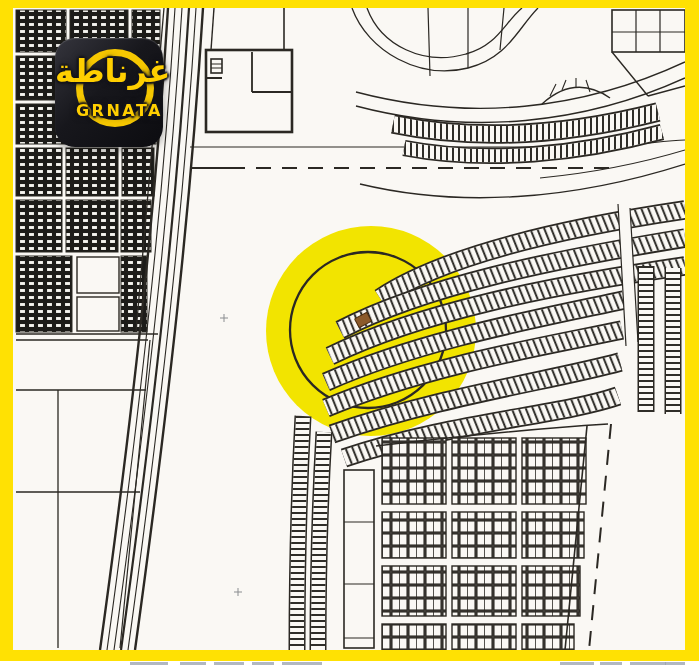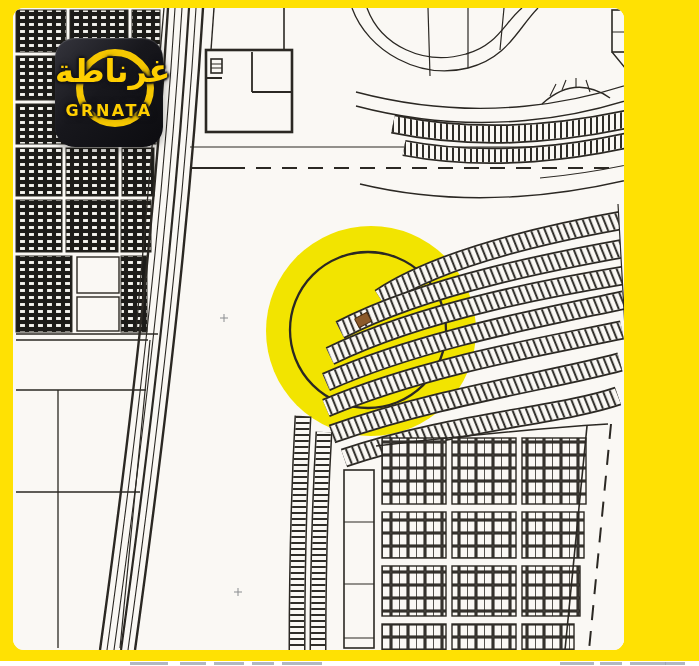--- a/index.html
+++ b/index.html
@@ -2,22 +2,22 @@
 <html style="--frame: #FFE103; --paper: #FAF8F4; --ink: #2B2823; --hl: #F2E400; --marker: #8B5A2B; --logo-bg: #15151B; --accent: #FFCF00;"><head>
 <meta charset="utf-8">
 <style>
   :root{
     --frame:#FFE103; --paper:#FAF8F4; --ink:#2B2823; --hl:#F2E400;
     --marker:#8B5A2B; --logo-bg:#15151B; --accent:#FFCF00;
   }
   html,body{margin:0;padding:0;background:#444;}
   .stage{position:relative;width:699px;height:666px;background:var(--frame);
          font-family:"DejaVu Sans",sans-serif;overflow:hidden;}
-  .map-area{position:absolute;left:13px;top:8px;width:611px;height:642px;
-            background:var(--paper);overflow:hidden;border-radius:11px;}
+  .map-area{position:absolute;left:13px;top:8px;width:672px;height:642px;
+            background:var(--paper);overflow:hidden;}
   .map-area svg{position:absolute;left:0;top:0;display:block;}
 
   
   .ln{fill:none;stroke:var(--ink);}
   .blk{fill:url(#cityPat);stroke:var(--ink);stroke-width:1;}
   .gblk{fill:url(#gridPat);stroke:var(--ink);stroke-width:1.4;}
   .wht{fill:var(--paper);stroke:var(--ink);}
   .rb-e{fill:none;stroke:var(--ink);stroke-width:19.5;}
   .rb-f{fill:none;stroke:var(--paper);stroke-width:16;}
   .rb-h{fill:none;stroke:url(#hatchNE);stroke-width:16;}
@@ -28,21 +28,21 @@
   
   .logo{position:absolute;left:42px;top:30px;width:108px;height:109px;border-radius:20px;
         background:linear-gradient(135deg,#35353d 0%,#17171c 45%,#0c0c10 100%);
         box-shadow:0 3px 8px rgba(0,0,0,.35), inset 0 1px 1px rgba(255,255,255,.18);}
   .logo .ring{position:absolute;left:60px;top:50px;width:64px;height:64px;
         margin:-39px 0 0 -39px;border:7px solid var(--accent);border-radius:50%;opacity:.96;}
   .logo .ar{position:absolute;left:0;right:0;top:16px;text-align:center;font-size:32px;
         font-weight:bold;color:var(--accent);line-height:1.1;
         text-shadow:2px 0 2px var(--logo-bg),-2px 0 2px var(--logo-bg),
                     0 2px 2px var(--logo-bg),0 -2px 2px var(--logo-bg),0 0 7px var(--logo-bg);}
-  .logo .en{position:absolute;left:0;right:0;top:63px;text-align:center;font-size:16px;
+  .logo .en{position:absolute;left:0;right:0;top:63px;text-align:right;font-size:16px;
         font-weight:bold;letter-spacing:2.5px;color:var(--accent);
         text-shadow:2px 0 2px var(--logo-bg),-2px 0 2px var(--logo-bg),
                     0 2px 2px var(--logo-bg),0 -2px 2px var(--logo-bg),0 0 7px var(--logo-bg);}
 
   
   .caption{position:absolute;left:0;bottom:0;width:699px;height:5px;background:#ffffff;}
   .caption .cm{position:absolute;top:1px;height:3px;background:#98a0ac;opacity:.75;}
 </style>
 </head>
 <body>

